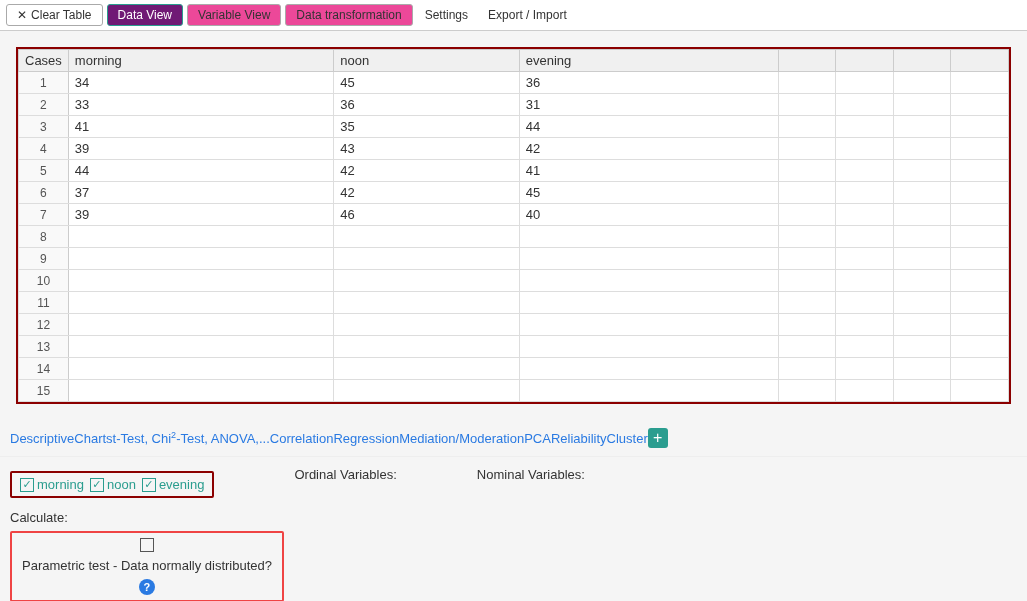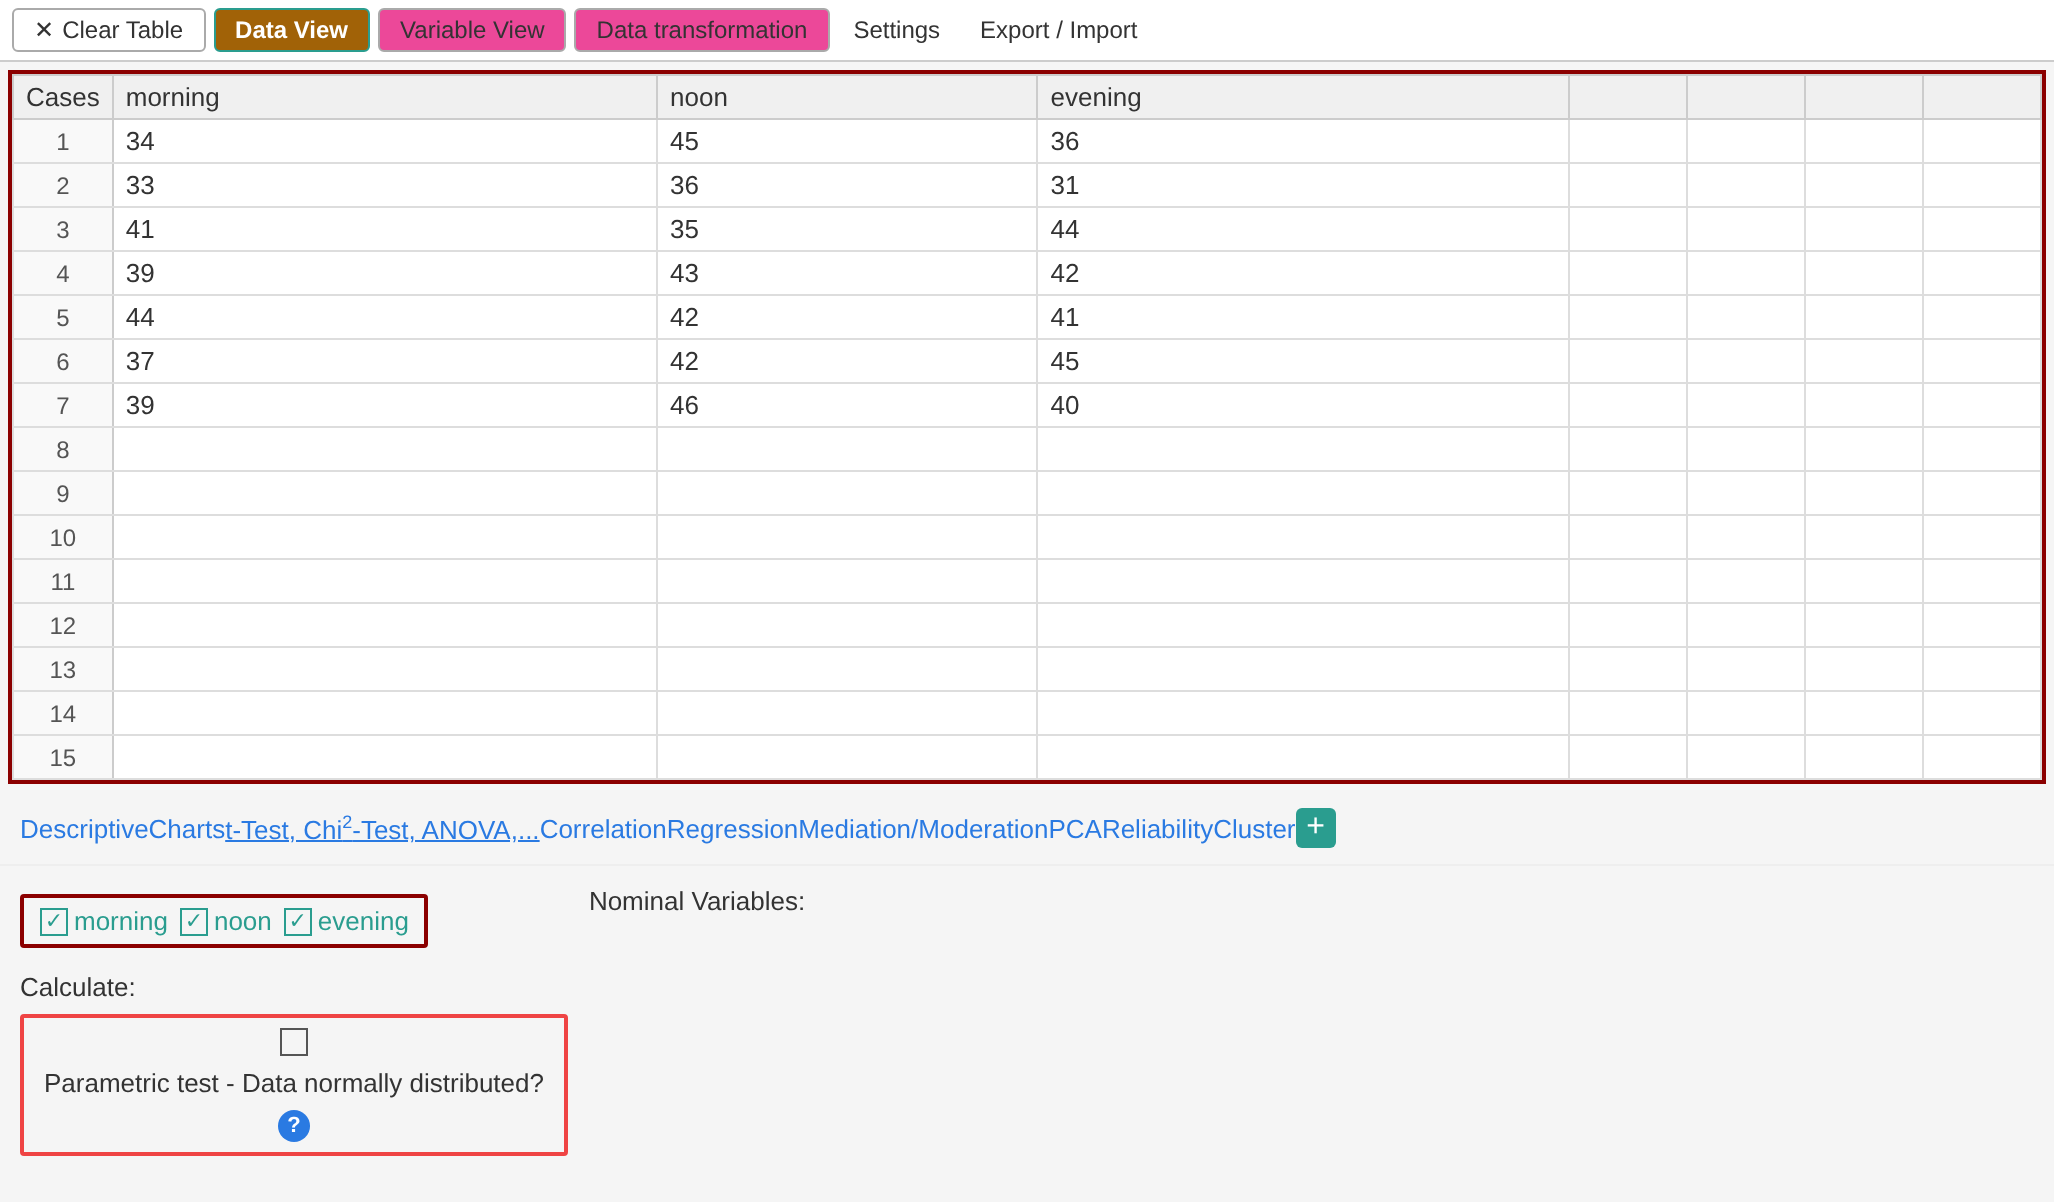--- a/index.html
+++ b/index.html
@@ -22,24 +22,23 @@
     .toolbar-btn {
       padding: 3px 10px;
       border: 1px solid #aaa;
       border-radius: 3px;
       cursor: pointer;
       font-size: 12px;
       background: #ec4899;
       color: #333;
     }
     .toolbar-btn.active {
-      background: #a16207;
+      background: #701a75;
       color: #fff;
       border-color: #2a9d8f;
-      font-weight: bold;
     }
     .toolbar-btn.clear {
       background: #fff;
       color: #333;
       border: 1px solid #aaa;
       display: flex;
       align-items: center;
       gap: 4px;
     }
     .toolbar-link {
@@ -47,21 +46,21 @@
       border: none;
       cursor: pointer;
       font-size: 12px;
       color: #333;
       padding: 3px 8px;
     }
 
     
     .data-table-wrapper {
       border: 2px solid #8b0000;
-      margin: 4px;
+      margin: 16px;
       background: #fff;
       overflow: hidden;
     }
     .table-scroll-container {
       overflow-y: auto;
       overflow-x: auto;
       max-height: 370px;
     }
     table.data-table {
       border-collapse: collapse;
@@ -119,21 +118,20 @@
       border-bottom: 1px solid #eee;
       flex-wrap: wrap;
     }
     .analysis-nav a {
       text-decoration: none;
       color: #2a7ae2;
       font-size: 13px;
       cursor: pointer;
     }
     .analysis-nav a.underline {
-      text-decoration: underline;
     }
     .analysis-nav .nav-plus {
       width: 20px;
       height: 20px;
       background: #2a9d8f;
       color: #fff;
       border-radius: 3px;
       display: flex;
       align-items: center;
       justify-content: center;
@@ -428,20 +426,23 @@
         <div class="checkbox-icon">✓</div>
         <span>noon</span>
       </div>
       <div class="var-tag">
         <div class="checkbox-icon">✓</div>
         <span>evening</span>
       </div>
     </div>
   </div>
   <div class="var-group">
+    <div class="var-group-title">Ordinal Variables:</div>
+  </div>
+  <div class="var-group">
     <div class="var-group-title">Nominal Variables:</div>
   </div>
 </div>
 
 <div class="calculate-section">
   <div class="calculate-title">Calculate:</div>
   <div class="parametric-box">
     <span class="checkbox-empty"></span>
     <span>Parametric test - Data normally distributed?</span>
     <div class="help-icon">?</div>

